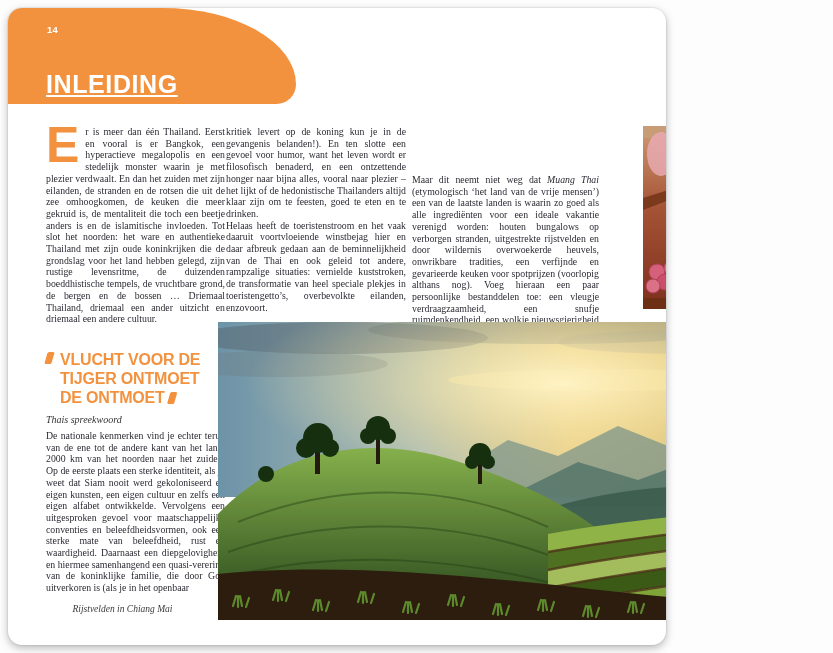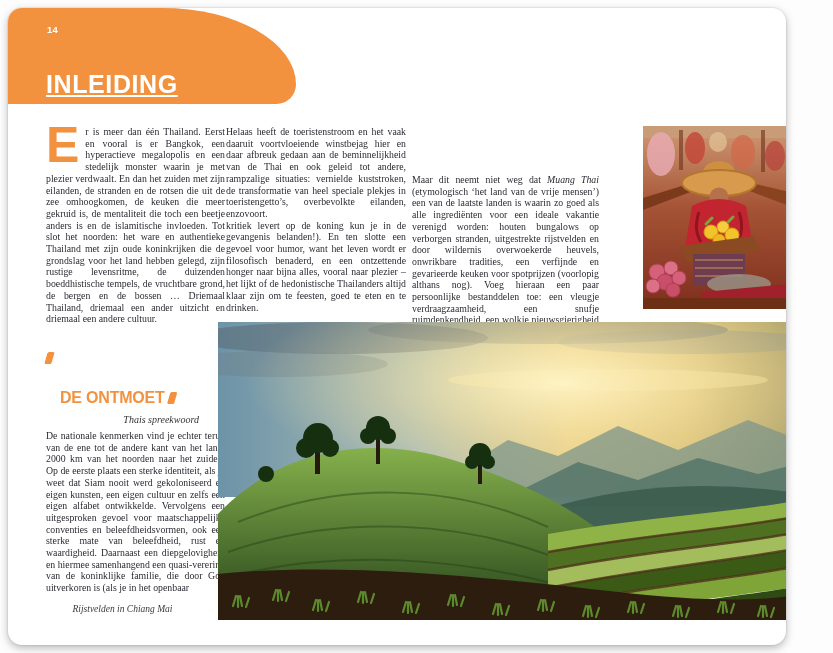--- a/index.html
+++ b/index.html
@@ -1,18 +1,18 @@
 <!DOCTYPE html>
 <html><head>
 <meta charset="utf-8">
 <style>
   html,body{margin:0;padding:0;width:833px;height:653px;background:#fdfdfd;overflow:hidden;}
   *{box-sizing:border-box;}
   .sheet{
-    position:absolute;left:8px;top:8px;width:778px;height:637px;
+    position:absolute;left:8px;top:8px;width:658px;height:637px;
     background:#ffffff;border-radius:14px;overflow:hidden;
     box-shadow:0 3px 9px rgba(0,0,0,.28),0 0 0 1px rgba(0,0,0,.05);
   }
   
   .banner{
     position:absolute;left:0;top:0;width:288px;height:96px;
     background:#F2923F;
     border-top-right-radius:150px 86px;
     border-bottom-right-radius:22px;
   }
@@ -55,21 +55,21 @@
     position:relative;padding-left:14px;
     font:bold 16px/19px "Liberation Sans",sans-serif;color:#F2923F;letter-spacing:-.2px;
   }
   .qmark{
     display:inline-block;width:7px;height:12px;background:#F2923F;
     transform:skewX(-16deg);border-radius:1.5px;
   }
   .qmark-open{position:absolute;left:0;top:2px;}
   .qmark-close{margin-left:4px;transform:skewX(-16deg) translateY(1px);}
   .attribution{
-    margin-top:7px;padding-right:26px;text-align:right;
+    margin-top:7px;padding-right:26px;
     font:italic 10px "Liberation Serif",serif;color:#333;
   }
   .para2{position:absolute;left:0;top:304px;width:179px;}
   .photo-caption{
     position:absolute;left:0;top:478px;width:179px;padding-right:26px;
     text-align:center;font:italic 9.5px "Liberation Serif",serif;color:#3a3a3a;
   }
   
   .photo{position:absolute;overflow:hidden;}
   .photo-market{left:635px;top:118px;width:146px;height:183px;}
@@ -85,35 +85,35 @@
   <div class="pagenum pagenum-left">14</div>
   <div class="page-title">INLEIDING</div>
 
 
   <div class="col col-1">
     <p><span class="dropcap">E</span><span>r is meer dan één Thailand. Eerst en vooral is er Bangkok, een hyperactieve megalopolis en een stedelijk monster waarin je met plezier verdwaalt. En dan het zuiden met zijn eilanden, de stranden en de rotsen die uit de zee omhoogkomen, de keuken die meer gekruid is, de mentaliteit die toch een beetje anders is en de islamitische invloeden. Tot slot het noorden: het ware en authentieke Thailand met zijn oude koninkrijken die de grondslag voor het land hebben gelegd, zijn rustige levensritme, de duizenden boeddhistische tempels, de vruchtbare grond, de bergen en de bossen … Driemaal Thailand, driemaal een ander uitzicht en driemaal een andere cultuur.</span></p>
 
     <div class="pullquote">
       <div class="pq-text">
         <span class="qmark qmark-open"></span>
-        <br>
-        <br>
+        <span>VLUCHT VOOR DE</span><br>
+        <span>TIJGER ONTMOET</span><br>
         <span>DE ONTMOET</span><span class="qmark qmark-close"></span>
       </div>
       <div class="attribution">Thais spreekwoord</div>
     </div>
 
     <p class="para2">De nationale kenmerken vind je echter terug van de ene tot de andere kant van het land, 2000 km van het noorden naar het zuiden. Op de eerste plaats een sterke identiteit, als je weet dat Siam nooit werd gekoloniseerd en eigen kunsten, een eigen cultuur en zelfs een eigen alfabet ontwikkelde. Vervolgens een uitgesproken gevoel voor maatschappelijke conventies en beleefdheidsvormen, ook een sterke mate van beleefdheid, rust en waardigheid. Daarnaast een diepgelovigheid en hiermee samenhangend een quasi-verering van de koninklijke familie, die door God uitverkoren is (als je in het openbaar</p>
 
     <div class="photo-caption">Rijstvelden in Chiang Mai</div>
   </div>
 
   <div class="col col-2">
+    <p>kritiek levert op de koning kun je in de gevangenis belanden!). En ten slotte een gevoel voor humor, want het leven wordt er filosofisch benaderd, en een ontzettende honger naar bijna alles, vooral naar plezier – het lijkt of de hedonistische Thailanders altijd klaar zijn om te feesten, goed te eten en te drinken.</p>
     <p>Helaas heeft de toeristenstroom en het vaak daaruit voortvloeiende winstbejag hier en daar afbreuk gedaan aan de beminnelijkheid van de Thai en ook geleid tot andere, rampzalige situaties: vernielde kuststroken, de transformatie van heel speciale plekjes in toeristengetto’s, overbevolkte eilanden, enzovoort.</p>
-    <p>kritiek levert op de koning kun je in de gevangenis belanden!). En ten slotte een gevoel voor humor, want het leven wordt er filosofisch benaderd, en een ontzettende honger naar bijna alles, vooral naar plezier – het lijkt of de hedonistische Thailanders altijd klaar zijn om te feesten, goed te eten en te drinken.</p>
   </div>
 
   <div class="col col-3">
     <p><span>Maar dit neemt niet weg dat </span><span class="ital">Muang Thai</span><span> (etymologisch ‘het land van de vrije mensen’) een van de laatste landen is waarin zo goed als alle ingrediënten voor een ideale vakantie verenigd worden: houten bungalows op verborgen stranden, uitgestrekte rijstvelden en door wildernis overwoekerde heuvels, onwrikbare tradities, een verfijnde en gevarieerde keuken voor spotprijzen (voorlopig althans nog). Voeg hieraan een paar persoonlijke bestanddelen toe: een vleugje verdraagzaamheid, een snufje ruimdenkendheid, een wolkje nieuwsgierigheid en een mespuntje zelfverloochening. Met dit recept kan je vakantie niet stuk!</span></p>
   </div>
 
   <div class="photo photo-market">
     <svg width="146" height="183" viewBox="0 0 146 183" preserveAspectRatio="none">
       <defs>
         <linearGradient id="mbg" x1="0" y1="0" x2="0" y2="1">

